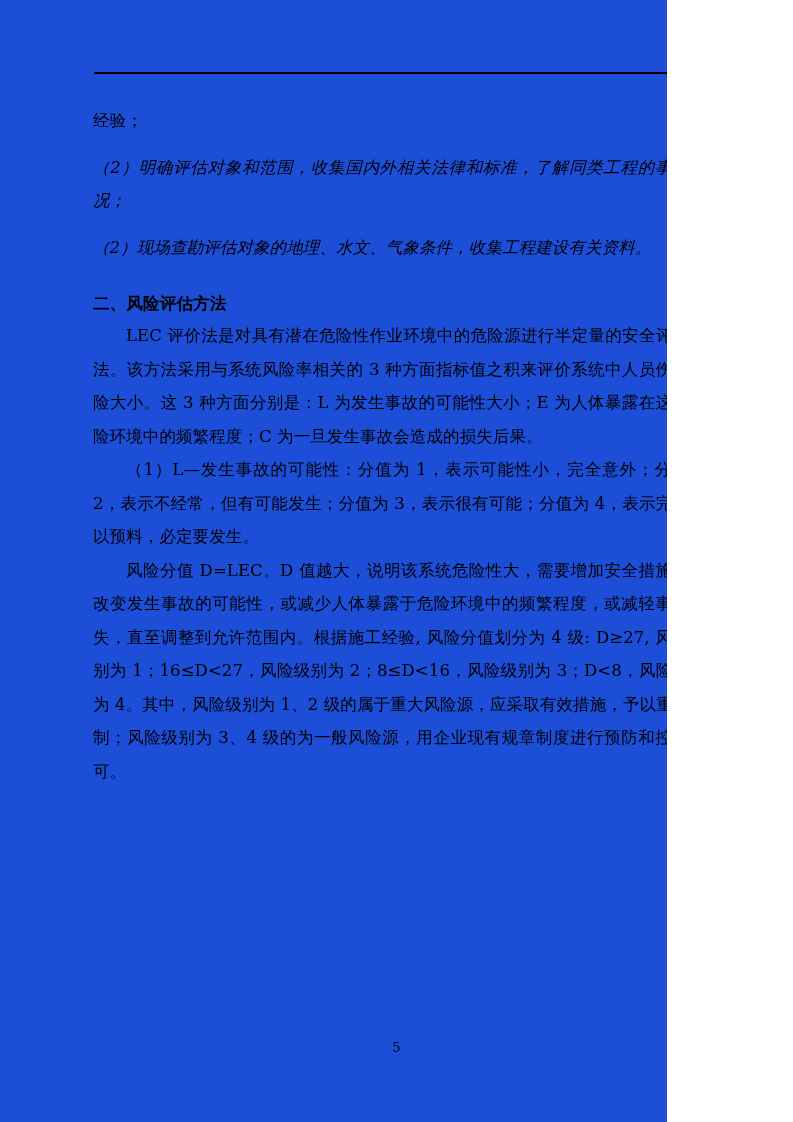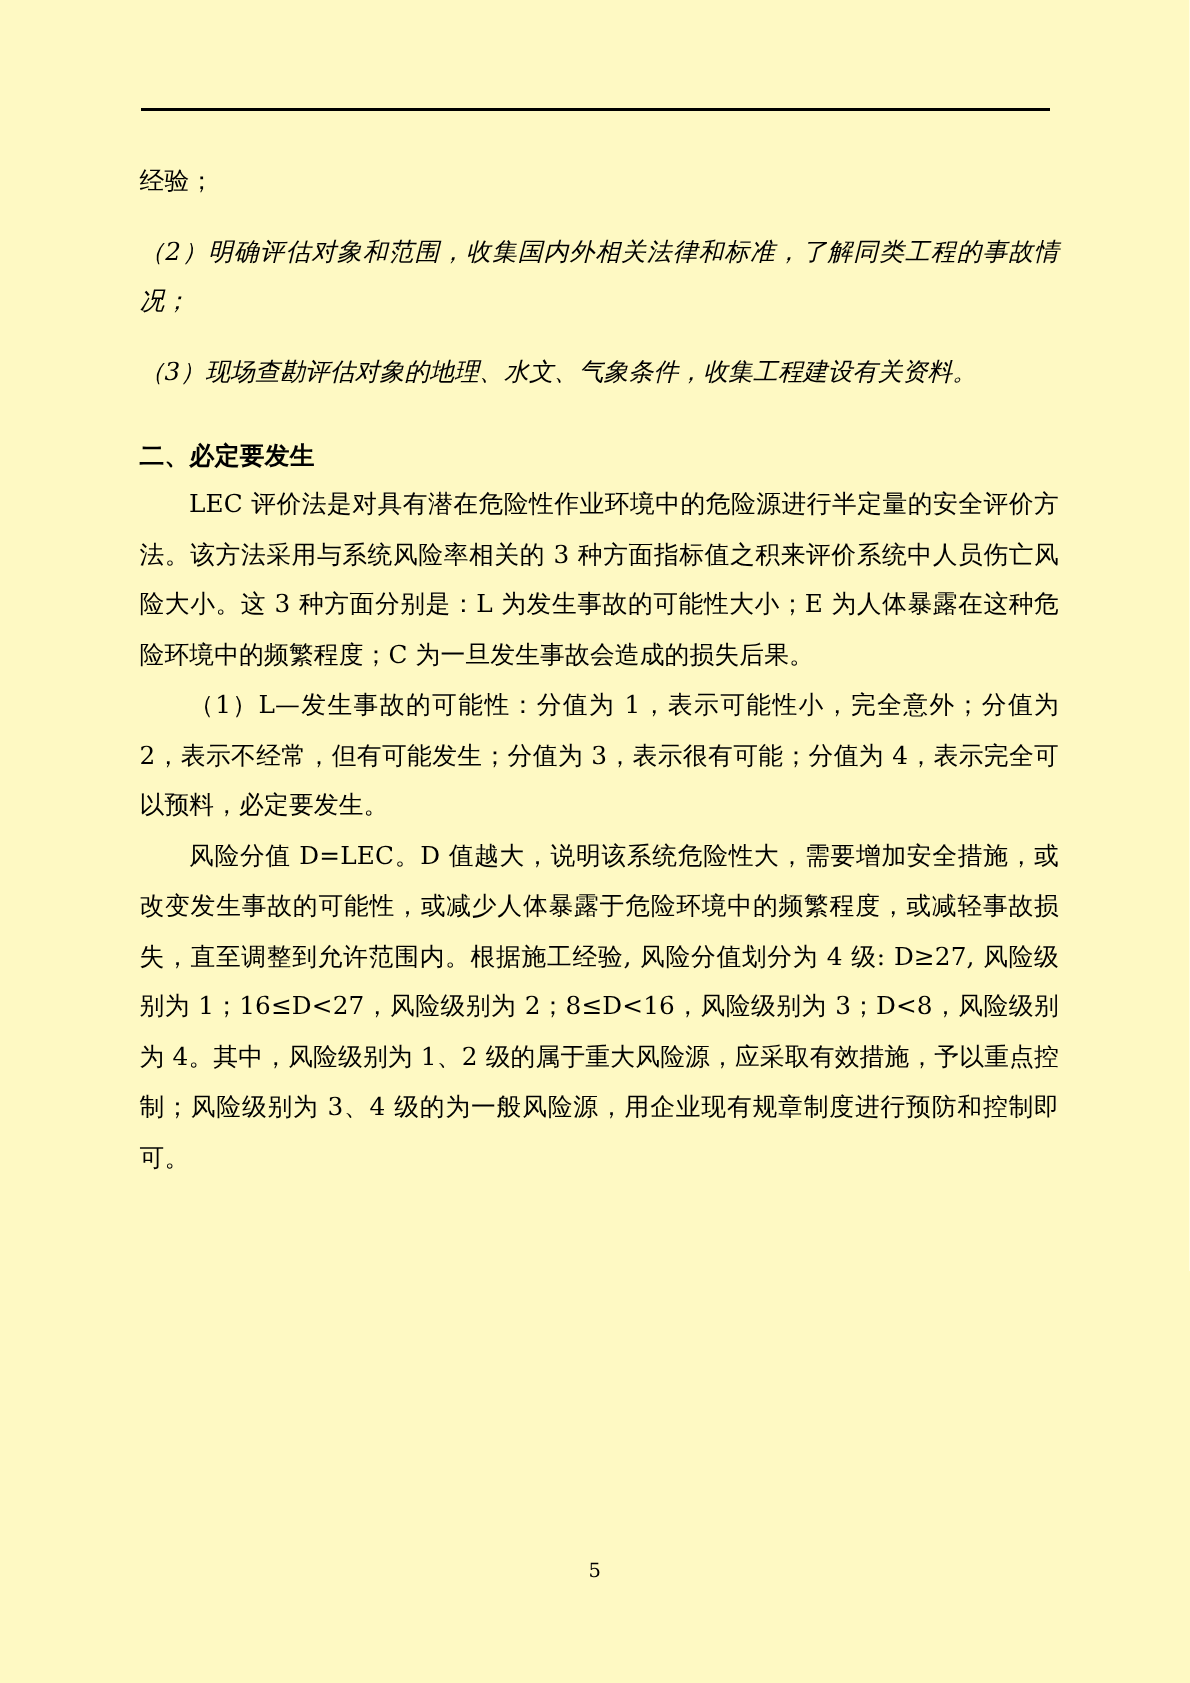--- a/index.html
+++ b/index.html
@@ -6,23 +6,23 @@
     margin: 0;
     padding: 0;
     background: #ffffff;
   }
   body {
     font-family: "DejaVu Serif", "Liberation Serif", serif;
     color: #000000;
   }
   .page {
     position: relative;
-    width: 793px;
+    width: 667px;
     height: 1122px;
-    background: #fef9c3;
+    background: #1d4ed8;
     overflow: hidden;
     box-sizing: border-box;
   }
   .header-rule {
     position: absolute;
     left: 94px;
     top: 72px;
     width: 606px;
     height: 0;
     border-top: 2px solid #000000;
@@ -88,25 +88,25 @@
 <div class="page">
 
   <div class="header-rule"></div>
 
   <div class="content">
 
     <p class="p-loose">经验；</p>
 
     <p class="p-numbered">（2）明确评估对象和范围，收集国内外相关法律和标准，了解同类工程的事故情况；</p>
 
-    <p class="p-numbered">（3）现场查勘评估对象的地理、水文、气象条件，收集工程建设有关资料。</p>
+    <p class="p-numbered">（2）现场查勘评估对象的地理、水文、气象条件，收集工程建设有关资料。</p>
 
     <div class="spacer-sm"></div>
 
-    <p class="h-level1">二、必定要发生</p>
+    <p class="h-level1">二、风险评估方法</p>
 
 
     <p class="p-body">LEC 评价法是对具有潜在危险性作业环境中的危险源进行半定量的安全评价方法。该方法采用与系统风险率相关的 3 种方面指标值之积来评价系统中人员伤亡风险大小。这 3 种方面分别是：L 为发生事故的可能性大小；E 为人体暴露在这种危险环境中的频繁程度；C 为一旦发生事故会造成的损失后果。</p>
 
 
     <p class="p-body">（1）L—发生事故的可能性：分值为 1，表示可能性小，完全意外；分值为 2，表示不经常，但有可能发生；分值为 3，表示很有可能；分值为 4，表示完全可以预料，必定要发生。</p>
 
 
 
     <p class="p-body">风险分值 D=LEC。D 值越大，说明该系统危险性大，需要增加安全措施，或改变发生事故的可能性，或减少人体暴露于危险环境中的频繁程度，或减轻事故损失，直至调整到允许范围内。根据施工经验, 风险分值划分为 4 级: D≥27, 风险级别为 1；16≤D&lt;27，风险级别为 2；8≤D&lt;16，风险级别为 3；D&lt;8，风险级别为 4。其中，风险级别为 1、2 级的属于重大风险源，应采取有效措施，予以重点控制；风险级别为 3、4 级的为一般风险源，用企业现有规章制度进行预防和控制即可。</p>

